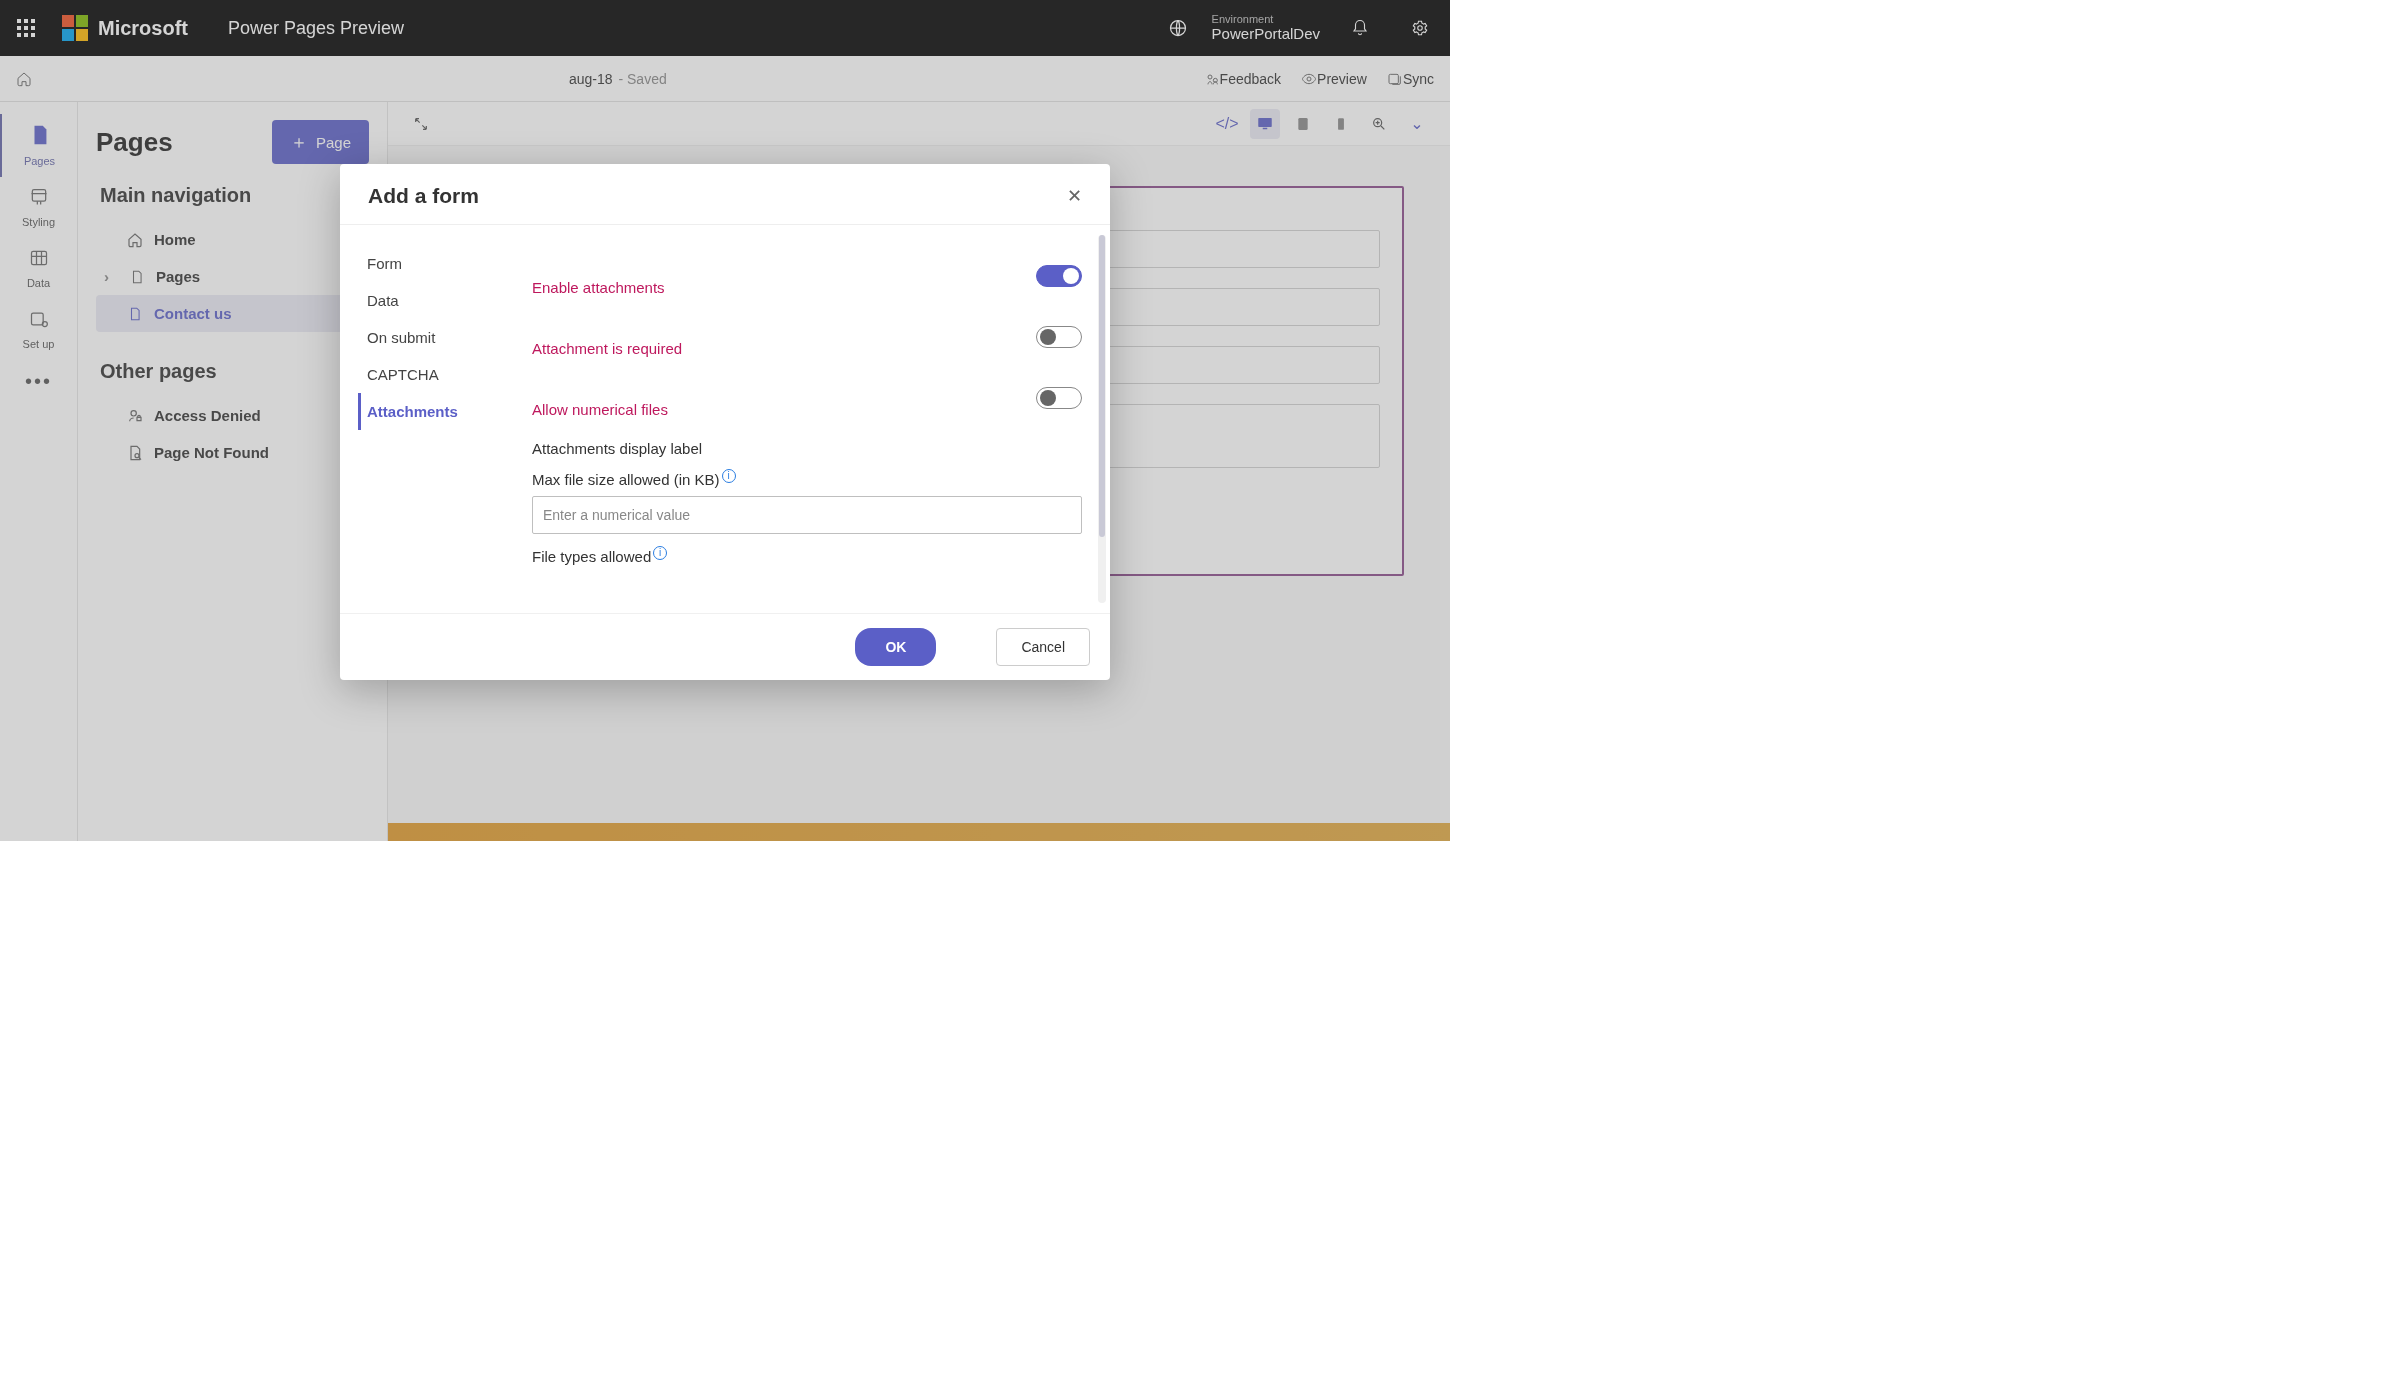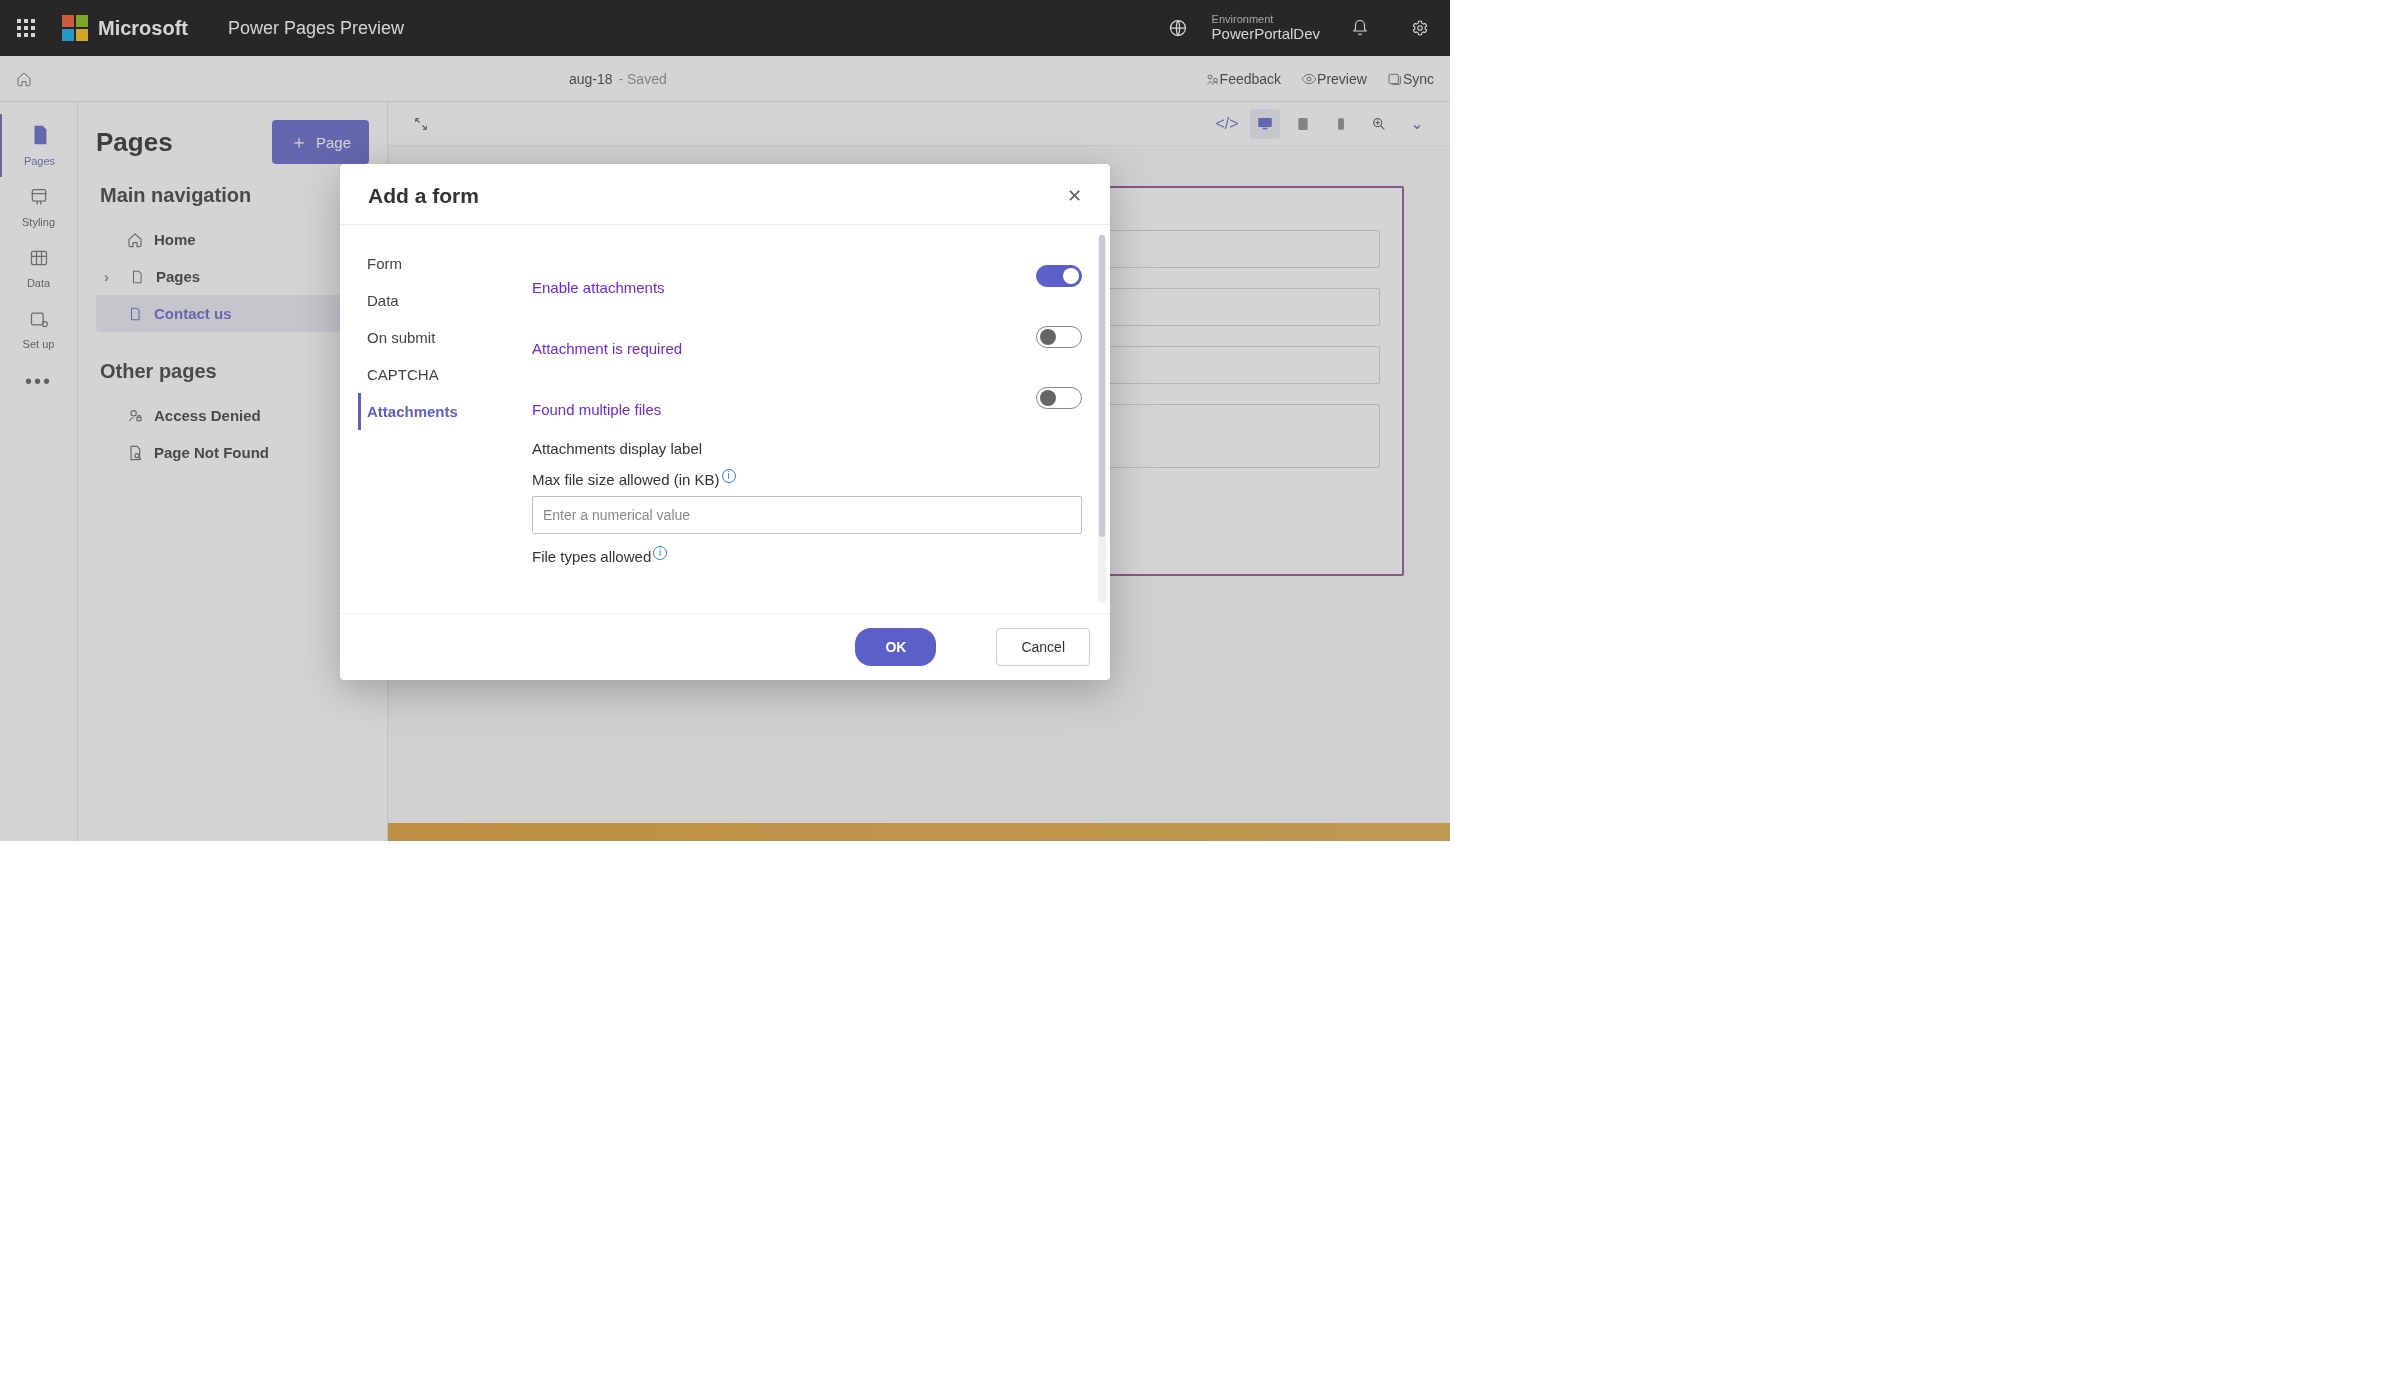--- a/index.html
+++ b/index.html
@@ -132,21 +132,21 @@
     }
     .modal-header { padding: 20px 28px 16px 28px; display:flex; align-items:center; justify-content:space-between; border-bottom:1px solid #eee;}
     .modal-header h2 { font-size:21px; font-weight:600; color:#333; }
     .close-x { font-size:18px; color:#666; cursor:pointer; }
     .modal-body { flex:1; display:flex; overflow:hidden; position:relative; }
     .modal-tabs { width: 180px; padding: 20px 0 0 18px; }
     .mtab { padding: 10px 6px; font-size:15px; color:#444; border-left:3px solid transparent; }
     .mtab.selected { color:#5b5fc7; border-left:3px solid #5b5fc7; font-weight:600; }
     .modal-content { flex:1; padding: 20px 28px 0 12px; overflow-y:auto; position:relative; }
     .setting-row { display:flex; align-items:center; justify-content:space-between; padding: 10px 0; }
-    .setting-row label { font-size:15px; color:#6d28d9;margin-top:24px; }
+    .setting-row label { font-size:15px; color:#be185d;margin-top:24px; }
     .toggle { width:46px; height:22px; border-radius:22px; position:relative; background:#fff; border:1px solid #888; }
     .toggle .knob { position:absolute; width:16px; height:16px; border-radius:50%; background:#666; top:2px; left:3px; transition:.2s;}
     .toggle.on { background:#5b5fc7; border-color:#5b5fc7;}
     .toggle.on .knob { background:#fff; left:26px; }
     .field-block { margin: 12px 0; }
     .field-block > label { display:block; font-size:15px; color:#333; margin-bottom:8px; }
     .txt-input { width:100%; height:38px; padding:0 10px; font-size:14px; border:1px solid #bfbfbf; border-radius:2px; color:#333; }
     .txt-input::placeholder { color:#888; }
     .info-i { display:inline-block; width:14px; height:14px; border:1.5px solid #2a7de1; color:#2a7de1; border-radius:50%; font-size:10px; line-height:12px; text-align:center; vertical-align:super; margin-left:2px;}
     .modal-footer { padding: 14px 20px; display:flex; justify-content:flex-end; gap:12px; border-top:1px solid #f0f0f0;}
@@ -447,21 +447,21 @@
               <div class="knob"></div>
             </div>
         </div>
         <div class="setting-row">
           <label>Attachment is required</label>
           <div class="toggle">
               <div class="knob"></div>
             </div>
         </div>
         <div class="setting-row">
-          <label>Found multiple files</label>
+          <label>Allow numerical files</label>
           <div class="toggle">
               <div class="knob"></div>
             </div>
         </div>
 
         <div class="field-block">
           <label>Attachments display label</label>
         </div>
 
         <div class="field-block">

